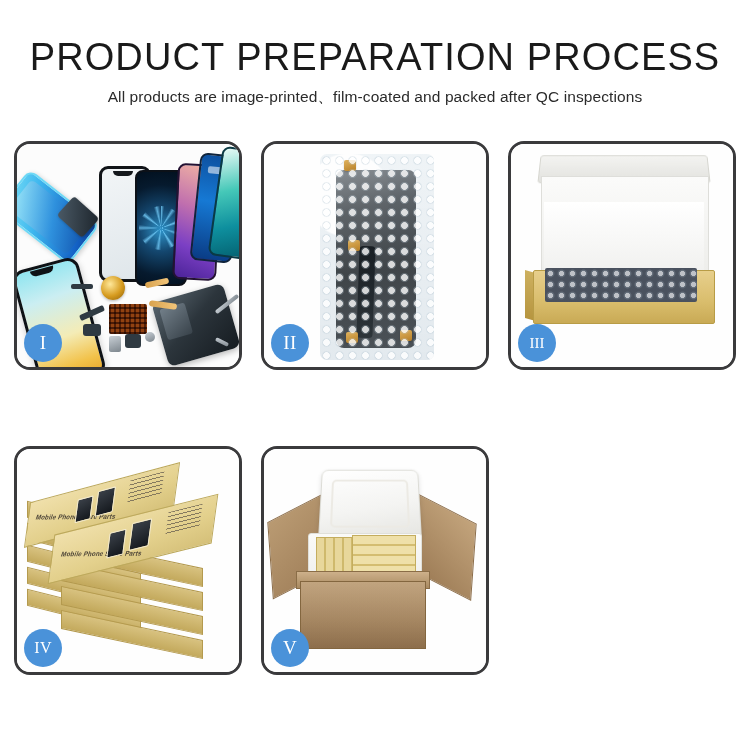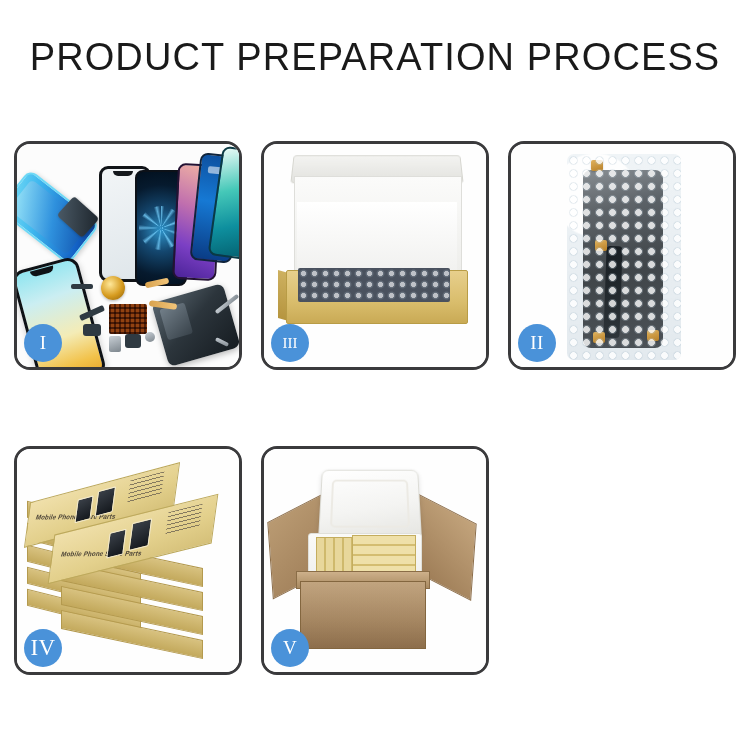--- a/index.html
+++ b/index.html
@@ -78,21 +78,21 @@
     border-radius: 50%;
     background: #4a92d9;
     color: #ffffff;
     font-family: "Liberation Serif", serif;
     font-size: 19px;
     line-height: 38px;
     text-align: center;
     letter-spacing: 0.4px;
     z-index: 40;
   }
-  .badge.wide { font-size: 23px; }
+  .badge.wide { font-size: 16px; }
   .badge.xwide { font-size: 15px; letter-spacing: 0px; }
 
   
   .p1 { background: #fcfcfc; }
   .ph {
     position: absolute;
     border-radius: 9px;
   }
   .ph-a { 
     left: 6px; top: 28px; width: 48px; height: 86px;
@@ -408,20 +408,21 @@
     background: linear-gradient(160deg,#a98a62,#8e7047);
     opacity:.85;
     border-radius:1px;
   }
 </style>
 </head>
 <body>
 
 <div class="header">
   <h1 class="title">PRODUCT PREPARATION PROCESS</h1>
+  <p class="subtitle">All products are image-printed、film-coated and packed after QC inspections</p>
 </div>
 
 <div class="grid">
 
   <div class="panel">
     <div class="panel-inner p1">
       <div class="ph ph-a"></div>
       <div class="ph ph-b"></div>
       <div class="ph ph-c"></div>
       <div class="ph ph-d"></div>
@@ -440,47 +441,47 @@
       <div class="sp sil" style="left:92px;top:192px;width:12px;height:16px;border-radius:2px;"></div>
       <div class="sp" style="left:108px;top:190px;width:16px;height:14px;border-radius:3px;"></div>
       <div class="sp sil" style="left:128px;top:188px;width:10px;height:10px;border-radius:50%;"></div>
       <div class="sp sil" style="left:196px;top:158px;width:28px;height:4px;transform:rotate(-38deg);"></div>
       <div class="sp sil" style="left:198px;top:196px;width:14px;height:4px;transform:rotate(26deg);"></div>
     </div>
     <div class="badge">I</div>
   </div>
 
   <div class="panel">
-    <div class="panel-inner p3">
-      <div class="k3-lid"></div>
-      <div class="k3-back"></div>
-      <div class="k3-foam"></div>
-      <div class="k3-left-flap"></div>
-      <div class="k3-body"></div>
-      <div class="k3-bubble"></div>
-    </div>
-    <div class="badge xwide">III</div>
-  </div>
-
-  <div class="panel">
     <div class="panel-inner p2">
       <div class="bubble-bag">
         <div class="screen-dark"></div>
         <div class="flexcable"></div>
         <div class="tape" style="left:24px;top:6px;"></div>
         <div class="tape" style="left:28px;top:86px;"></div>
         <div class="tape" style="left:26px;top:178px;"></div>
         <div class="tape" style="left:80px;top:176px;"></div>
         <div class="bubble-tex"></div>
       </div>
     </div>
     <div class="badge">II</div>
   </div>
 
   <div class="panel">
+    <div class="panel-inner p3">
+      <div class="k3-lid"></div>
+      <div class="k3-back"></div>
+      <div class="k3-foam"></div>
+      <div class="k3-left-flap"></div>
+      <div class="k3-body"></div>
+      <div class="k3-bubble"></div>
+    </div>
+    <div class="badge xwide">III</div>
+  </div>
+
+  <div class="panel">
     <div class="panel-inner p4">
 
       <div class="kb-side" style="left:10px;top:66px;width:112px;height:15px;transform:skewY(14deg);"></div>
       <div class="kb-side" style="left:10px;top:88px;width:112px;height:15px;transform:skewY(14deg);"></div>
       <div class="kb-side" style="left:10px;top:110px;width:112px;height:15px;transform:skewY(14deg);"></div>
       <div class="kb-side" style="left:10px;top:132px;width:112px;height:15px;transform:skewY(14deg);"></div>
       <div class="kb-side" style="left:10px;top:154px;width:112px;height:15px;transform:skewY(14deg);"></div>
 
       <div class="kb-top" style="left:10px;top:34px;width:148px;height:42px;transform:skewY(-15deg) skewX(-8deg);">
         <span class="kb-label" style="left:6px;top:22px;transform:rotate(14deg);">Mobile Phone Spare Parts</span>

